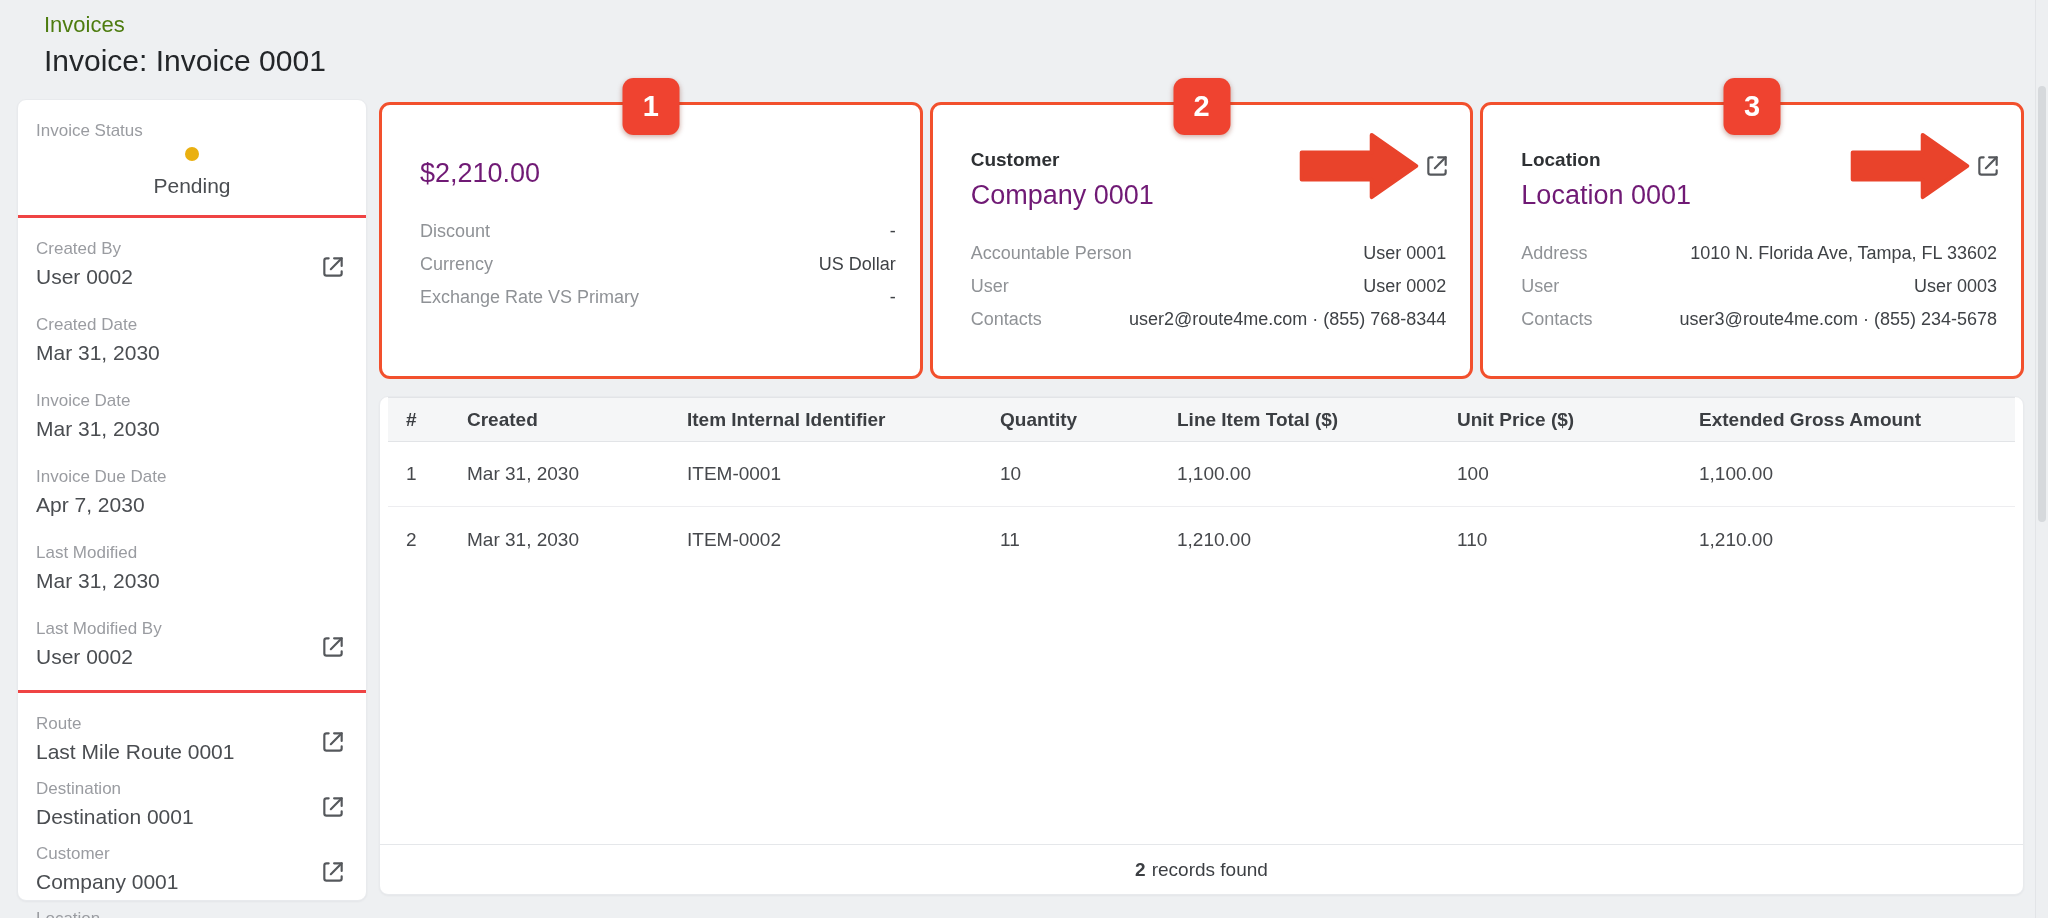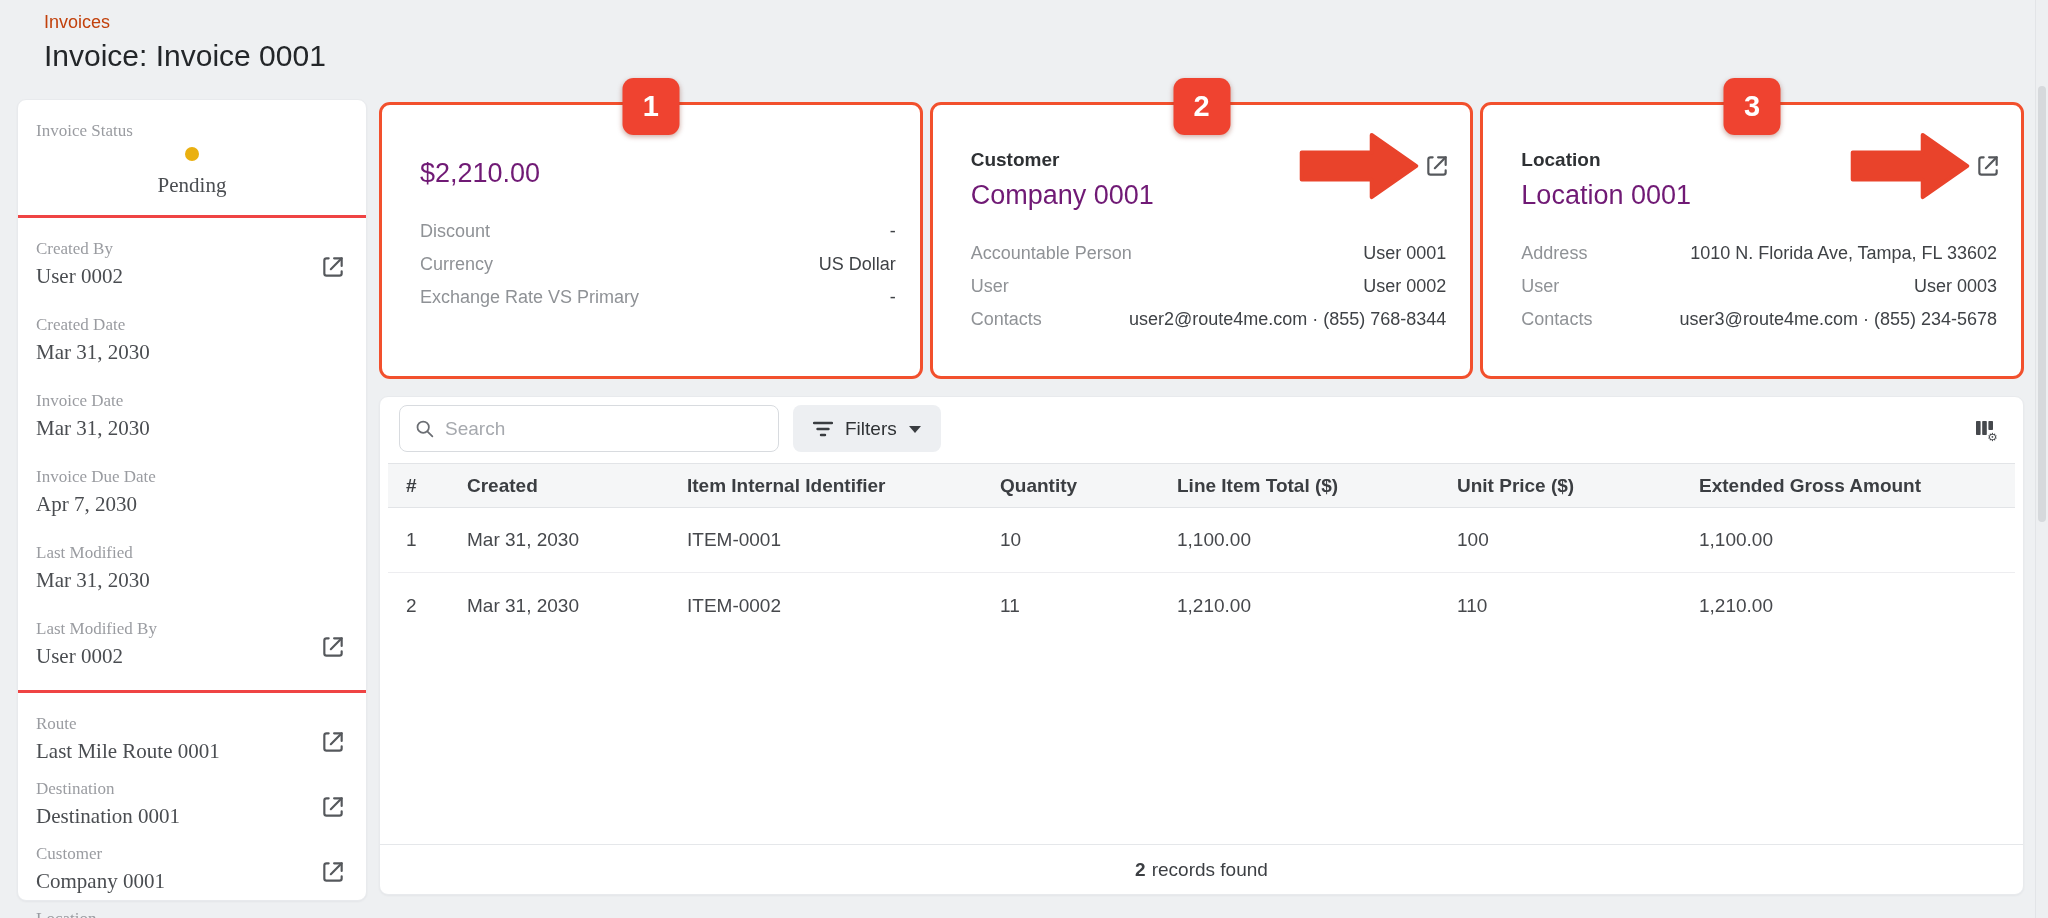--- a/index.html
+++ b/index.html
@@ -6,32 +6,32 @@
   html,body { width:2048px; height:918px; }
   body {
     font-family:"Liberation Sans","DejaVu Sans",sans-serif;
     background:#eef0f2;
     color:#3f4246;
     position:relative;
     overflow:hidden;
   }
   
   .page-header { position:absolute; left:44px; top:12px; }
-  .breadcrumb { font-size:18px; color:#c2410c; }
+  .breadcrumb { font-size:22px; color:#4d7c0f; }
   .page-title { font-size:30px; color:#232629; margin-top:6px; font-weight:400; }
 
   
   .panel {
     background:#fff; border-radius:9px;
     border:1px solid #e8eaed;
     box-shadow:0 1px 2px rgba(40,44,50,.05);
   }
 
   
-  .sidebar { position:absolute; left:17px; top:99px; width:350px; height:802px;font-family:Liberation Serif, serif; }
+  .sidebar { position:absolute; left:17px; top:99px; width:350px; height:802px; }
   .sb-section { padding:20px 18px 16px 18px; }
   .sb-section + .sb-section { border-top:3px solid #ef4444; }
   .sb-label { font-size:17px; color:#9a9ca1; line-height:22px; }
   .sb-value { font-size:21px; color:#4a4d51; line-height:27px; margin-top:3px; }
   .sb-field { margin-bottom:24px; position:relative; }
   .sb-field:last-child { margin-bottom:4px; }
   .sb-field.compact { margin-bottom:13px; }
   .status-row { display:flex; align-items:center; gap:11px; margin-top:5px;flex-direction:column; }
   .status-dot { width:14px; height:14px; border-radius:50%; background:#eab010; }
   .ext-ico { position:absolute; right:2px; top:16px; width:26px; height:26px; color:#55585c; cursor:pointer; }
@@ -263,44 +263,20 @@
       <span class="val">User 0003</span>
     </div>
     <div class="hcard-row">
       <span class="lbl">Contacts</span>
       <span class="val">user3@route4me.com · (855) 234-5678</span>
     </div>
   </div>
 </div>
 
 <div class="table-panel panel">
-  <div class="toolbar">
-    <div class="search-box">
-      <svg viewBox="0 0 24 24">
-          <circle cx="10.5" cy="10.5" r="6.5" fill="none" stroke="currentColor" stroke-width="2"></circle>
-          <path d="M15.5 15.5 21 21" stroke="currentColor" stroke-width="2" stroke-linecap="round"></path>
-        </svg>
-      <input type="text" placeholder="Search" style="">
-    </div>
-    <button class="filters-btn">
-      <svg viewBox="0 0 20 18">
-          <path d="M1 3h18M4.5 9h11M8 15h4" stroke="#3a3d41" stroke-width="2.4" stroke-linecap="round" fill="none"></path>
-        </svg>
-      <span>Filters</span>
-      <span class="caret-down"></span>
-    </button>
-    <button class="columns-btn">
-      <svg viewBox="0 0 28 28">
-        <rect x="5" y="5" width="4.6" height="14" rx="0.8" fill="currentColor"></rect>
-        <rect x="11.2" y="5" width="4.6" height="14" rx="0.8" fill="currentColor"></rect>
-        <rect x="17.4" y="5" width="4.6" height="9" rx="0.8" fill="currentColor"></rect>
-        <text x="16.2" y="25.4" font-size="11.5" fill="currentColor" font-family="DejaVu Sans">⚙</text>
-      </svg>
-    </button>
-  </div>
 
   <div class="tbl">
     <div class="thead">
       <div>#</div>
       <div>Created</div>
       <div>Item Internal Identifier</div>
       <div>Quantity</div>
       <div>Line Item Total ($)</div>
       <div>Unit Price ($)</div>
       <div>Extended Gross Amount</div>

